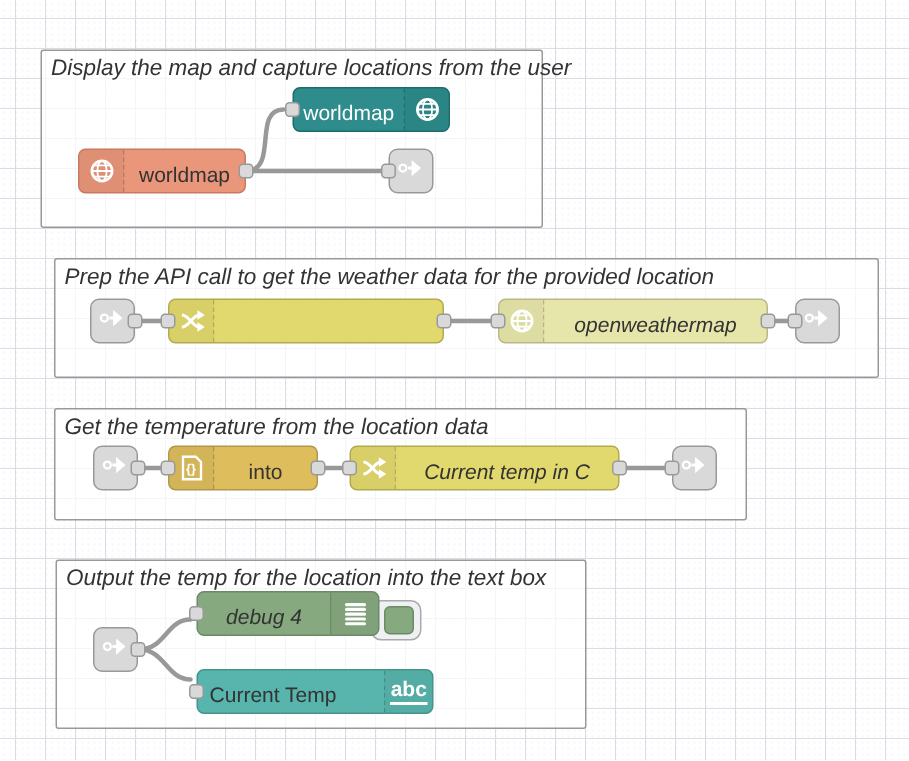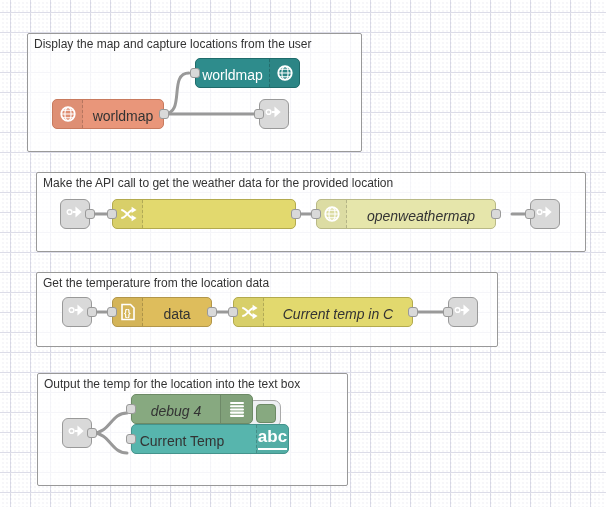--- a/index.html
+++ b/index.html
@@ -20,23 +20,24 @@
 
   .group {
     position: absolute;
     background: rgba(255,255,255,0.72);
     border: 1px solid #999;
     border-radius: 2px;
   }
   .group-title {
     position: absolute;
     top: 3px; left: 6px;
-    font-size: 12px;
+    font-size: 15px;
     color: #333;
     white-space: nowrap;
+    font-style: italic;
   }
 
   .node {
     position: absolute;
     height: 30px;
     border-radius: 5px;
     border: 1px solid;
     display: flex;
     align-items: stretch;
     font-size: 14px;
@@ -107,41 +108,41 @@
     right: 4px; top: 3px;
     width: 20px; height: 19px;
     background: #87A980;
     border: 1px solid #6d8a66;
     border-radius: 4px;
   }
 
   .abc-glyph {
     color: #fff;
     font-weight: bold;
-    font-size: 17px;
+    font-size: 14px;
     line-height: 1.1;
     border-bottom: 2px solid #fff;
     padding-bottom: 1px;
   }
 </style>
 </head>
 <body>
 
 <div id="canvas">
 
   <div class="group" style="left:27px; top:33px; width:335px; height:119px;">
     <div class="group-title">Display the map and capture locations from the user</div>
   </div>
   <div class="group" style="left:36px; top:172px; width:550px; height:80px;">
-    <div class="group-title">Make the API call to get the weather data for the provided location</div>
+    <div class="group-title">Prep the API call to get the weather data for the provided location</div>
   </div>
   <div class="group" style="left:36px; top:272px; width:462px; height:75px;">
     <div class="group-title">Get the temperature from the location data</div>
   </div>
-  <div class="group" style="left:37px; top:373px; width:311px; height:113px;">
+  <div class="group" style="left:37px; top:373px; width:354px; height:113px;">
     <div class="group-title">Output the temp for the location into the text box</div>
   </div>
 
   <svg id="wires" width="606" height="507">
     <path d="M164 114 L254 114"></path>
     <path d="M164 114 C186 114 168 73 189 73"></path>
     <path d="M92 214 L113 214"></path>
     <path d="M297 214 L333 214"></path>
     <path d="M512 214 L531 214"></path>
     <path d="M92 312 L113 312"></path>
@@ -203,21 +204,21 @@
       <svg width="18" height="18" viewBox="0 0 20 20">
         <path d="M2.5 5.5 C8 5.5 10.5 14.5 15.5 14.5" stroke="#fff" stroke-width="2.2" fill="none"></path>
         <path d="M2.5 14.5 C8 14.5 10.5 5.5 15.5 5.5" stroke="#fff" stroke-width="2.2" fill="none"></path>
         <path d="M14 2 L19.5 5.5 L14 9 Z" fill="#fff"></path>
         <path d="M14 11 L19.5 14.5 L14 18 Z" fill="#fff"></path>
       </svg>
     </div>
     <span class="port out"></span>
   </div>
 
-  <div class="node" style="left:316px; top:199px; width:180px; background:#E6E6AB; border-color:#b9b986;">
+  <div class="node" style="left:332px; top:199px; width:180px; background:#E6E6AB; border-color:#b9b986;">
     <span class="port in"></span>
     <div class="icon-region left">
       <svg width="18" height="18" viewBox="0 0 20 20">
         <circle cx="10" cy="10" r="7.5" fill="none" stroke="#fff" stroke-width="2"></circle>
         <ellipse cx="10" cy="10" rx="3.4" ry="7.5" fill="none" stroke="#fff" stroke-width="1.3"></ellipse>
         <path d="M2.8 10 H17.2 M4.2 5.8 H15.8 M4.2 14.2 H15.8" stroke="#fff" stroke-width="1.3" fill="none"></path>
       </svg>
     </div>
     <div class="label italic">openweathermap</div>
     <span class="port out"></span>
@@ -246,21 +247,21 @@
   </div>
 
   <div class="node" style="left:112px; top:297px; width:100px; background:#DEBD5C; border-color:#b2964a;">
     <span class="port in"></span>
     <div class="icon-region left">
       <svg width="16" height="18" viewBox="0 0 16 18">
         <path d="M2 1.5 H10.5 L14 5 V16.5 H2 Z" fill="none" stroke="#fff" stroke-width="1.6"></path>
         <text x="4" y="12.5" font-size="8.5" font-weight="bold" fill="#fff" font-family="sans-serif">{}</text>
       </svg>
     </div>
-    <div class="label">data</div>
+    <div class="label">into</div>
     <span class="port out"></span>
   </div>
 
   <div class="node" style="left:233px; top:297px; width:180px; background:#E2D96E; border-color:#b3aa4e;">
     <span class="port in"></span>
     <div class="icon-region left">
       <svg width="18" height="18" viewBox="0 0 20 20">
         <path d="M2.5 5.5 C8 5.5 10.5 14.5 15.5 14.5" stroke="#fff" stroke-width="2.2" fill="none"></path>
         <path d="M2.5 14.5 C8 14.5 10.5 5.5 15.5 5.5" stroke="#fff" stroke-width="2.2" fill="none"></path>
         <path d="M14 2 L19.5 5.5 L14 9 Z" fill="#fff"></path>
@@ -304,21 +305,21 @@
       <svg width="16" height="17" viewBox="0 0 16 17">
         <rect x="1" y="1" width="14" height="2.1" rx="1" fill="#fff"></rect>
         <rect x="1" y="4.2" width="14" height="2.1" rx="1" fill="#fff"></rect>
         <rect x="1" y="7.4" width="14" height="2.1" rx="1" fill="#fff"></rect>
         <rect x="1" y="10.6" width="14" height="2.1" rx="1" fill="#fff"></rect>
         <rect x="1" y="13.8" width="14" height="2.1" rx="1" fill="#fff"></rect>
       </svg>
     </div>
   </div>
 
-  <div class="node" style="left:131px; top:424px; width:158px; background:#57B5AD; border-color:#44938c;gap:24px;">
+  <div class="node" style="left:131px; top:446px; width:158px; background:#57B5AD; border-color:#44938c;gap:24px;">
     <span class="port in"></span>
     <div class="label">Current Temp</div>
     <div class="icon-region right" style="width:32px;">
       <span class="abc-glyph">abc</span>
     </div>
   </div>
 
 </div>
 
 </body></html>

